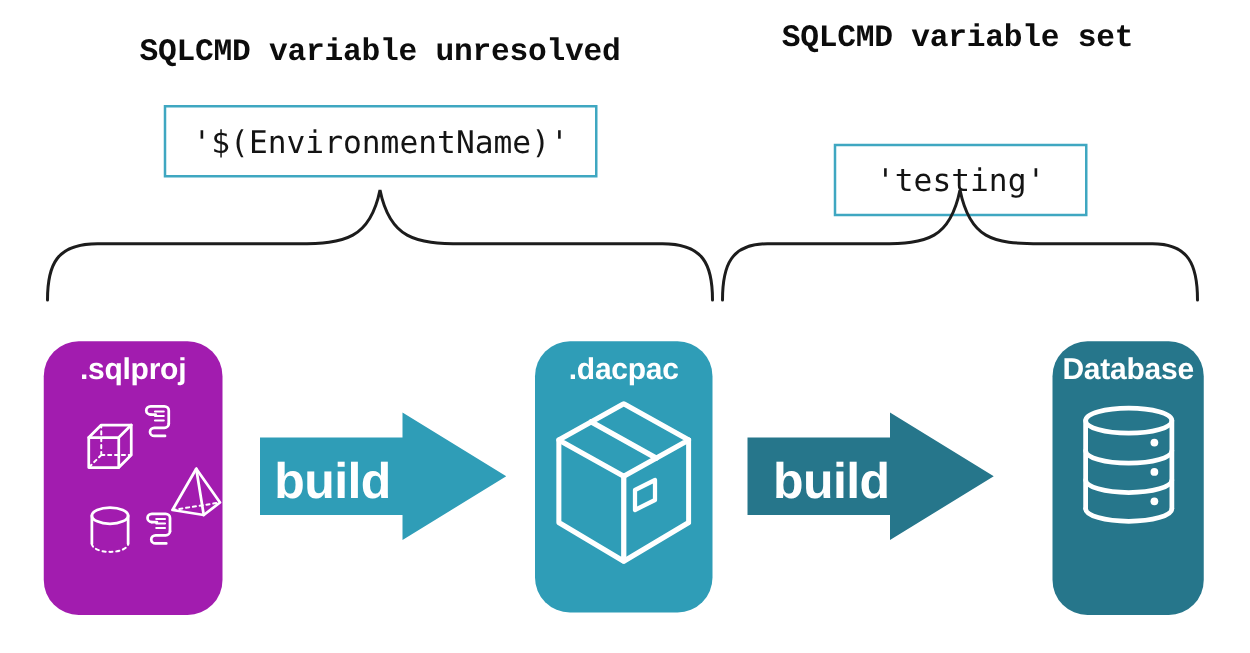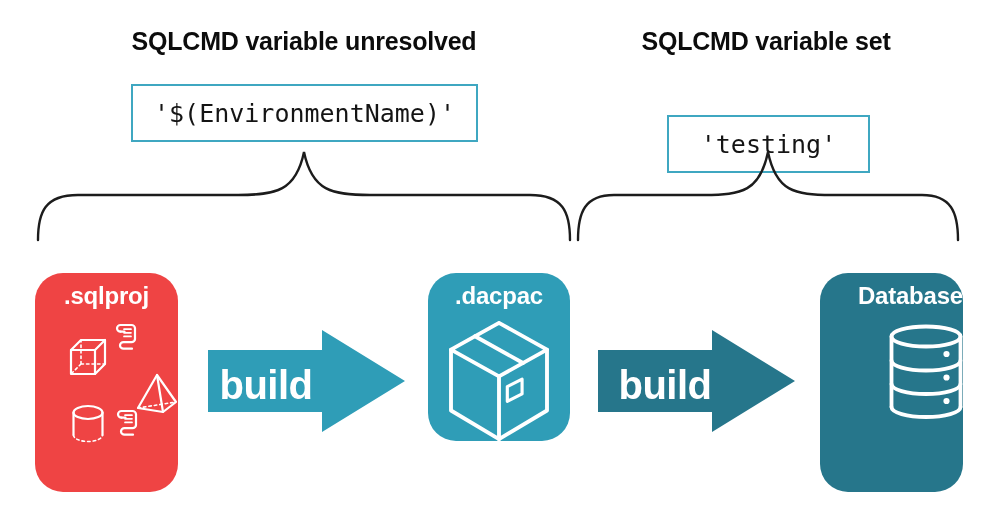--- a/index.html
+++ b/index.html
@@ -4,54 +4,55 @@
 <style>
   html,body{margin:0;padding:0;}
   body{
     width:1000px;height:522px;position:relative;background:#ffffff;
     font-family:"Liberation Sans", sans-serif;overflow:hidden;
   }
   .abs{position:absolute;}
   .heading{
     font-size:25px;font-weight:700;color:#0c0c0c;text-align:center;
     letter-spacing:-0.2px;
+    font-family:Liberation Mono, monospace;
   }
   .codebox{
     position:absolute;background:#ffffff;border:2px solid #3fa7c1;
     display:flex;align-items:center;justify-content:center;
     box-sizing:border-box;
   }
   .codebox span{
     font-family:"DejaVu Sans Mono", monospace;
     font-size:25px;color:#141414;white-space:pre;
   }
   .node{
     position:absolute;border-radius:28px;
     display:flex;flex-direction:column;align-items:center;
     box-sizing:border-box;
   }
   .node .node-label{
     font-size:24px;font-weight:700;color:#ffffff;margin-top:9px;
     letter-spacing:-0.2px;
   }
-  .node-sqlproj{background:#ef4444;}
+  .node-sqlproj{background:#a21caf;}
   .node-dacpac{background:#2f9db7;}
   .node-database{background:#26768b;}
   .arrow-label{
     position:absolute;color:#ffffff;font-weight:700;font-size:40px;
     text-align:center;letter-spacing:-0.5px;
   }
   svg{display:block;}
   .overlay{pointer-events:none;}
 </style>
 </head>
 <body>
 
 <div class="abs heading" style="left:104px;top:27px;width:400px;">SQLCMD variable unresolved</div>
-<div class="abs heading" style="left:566px;top:27px;width:400px;">SQLCMD variable set</div>
+<div class="abs heading" style="left:566px;top:16px;width:400px;">SQLCMD variable set</div>
 
 <div class="codebox" style="left:131px;top:84px;width:347px;height:58px;">
   <span>'$(EnvironmentName)'</span>
 </div>
 <div class="codebox" style="left:667px;top:82px;width:203px;height:58px;margin-top:33px;">
   <span>'testing'</span>
 </div>
 
 <svg class="abs overlay" style="left:0;top:0;" width="1000" height="522" viewBox="0 0 1000 522">
 
@@ -102,34 +103,34 @@
       <g transform="translate(78,136)">
         <path d="M8.5 8.6 C6.6 8.6 5 7.1 5 5.3 C5 3.5 6.6 2 8.5 2 H19.5 C21.4 2 23 3.5 23 5.3 V16"></path>
         <path d="M8.5 8.6 H12.5"></path>
         <path d="M23 16 C23 17.8 21.4 19.2 19.5 19.2 H11.5 C9.6 19.2 8 20.7 8 22.5 C8 24.3 9.6 25.7 11.5 25.7 H20"></path>
         <path d="M12 6.2 H19 M12 9.8 H19 M12 13.4 H19" stroke-width="1.7"></path>
       </g>
     </g>
   </svg>
 </div>
 
-<div class="node node-dacpac" style="left:428px;top:273px;width:142px;height:168px;">
+<div class="node node-dacpac" style="left:428px;top:273px;width:142px;height:217px;">
   <div class="node-label">.dacpac</div>
   <svg width="108" height="130" viewBox="0 0 108 130" style="margin-top:11px;">
     <g stroke="#ffffff" stroke-width="4.2" fill="none" stroke-linecap="round" stroke-linejoin="round">
       <path d="M54 2 L106 31 L54 60 L2 31 Z"></path>
       <path d="M28 16.5 L80 45.5"></path>
       <path d="M2 31 V97 L54 128 V60"></path>
       <path d="M106 31 V97 L54 128"></path>
       <path d="M63 71 L79 63 V79 L63 87 Z" stroke-width="3.4"></path>
     </g>
   </svg>
 </div>
 
-<div class="node node-database" style="left:820px;top:273px;width:143px;height:219px;align-items:flex-end;">
+<div class="node node-database" style="left:842px;top:273px;width:121px;height:219px;">
   <div class="node-label">Database</div>
   <svg width="74" height="96" viewBox="0 0 74 96" style="margin-top:14px;">
     <g stroke="#ffffff" stroke-width="3.8" fill="none" stroke-linecap="round" stroke-linejoin="round">
       <ellipse cx="37" cy="12.5" rx="34.5" ry="10"></ellipse>
       <path d="M2.5 12.5 V83 M71.5 12.5 V83"></path>
       <path d="M2.5 36.5 A34.5 10 0 0 0 71.5 36.5"></path>
       <path d="M2.5 60 A34.5 10 0 0 0 71.5 60"></path>
       <path d="M2.5 83 A34.5 10 0 0 0 71.5 83"></path>
     </g>
     <g fill="#ffffff" stroke="none">

